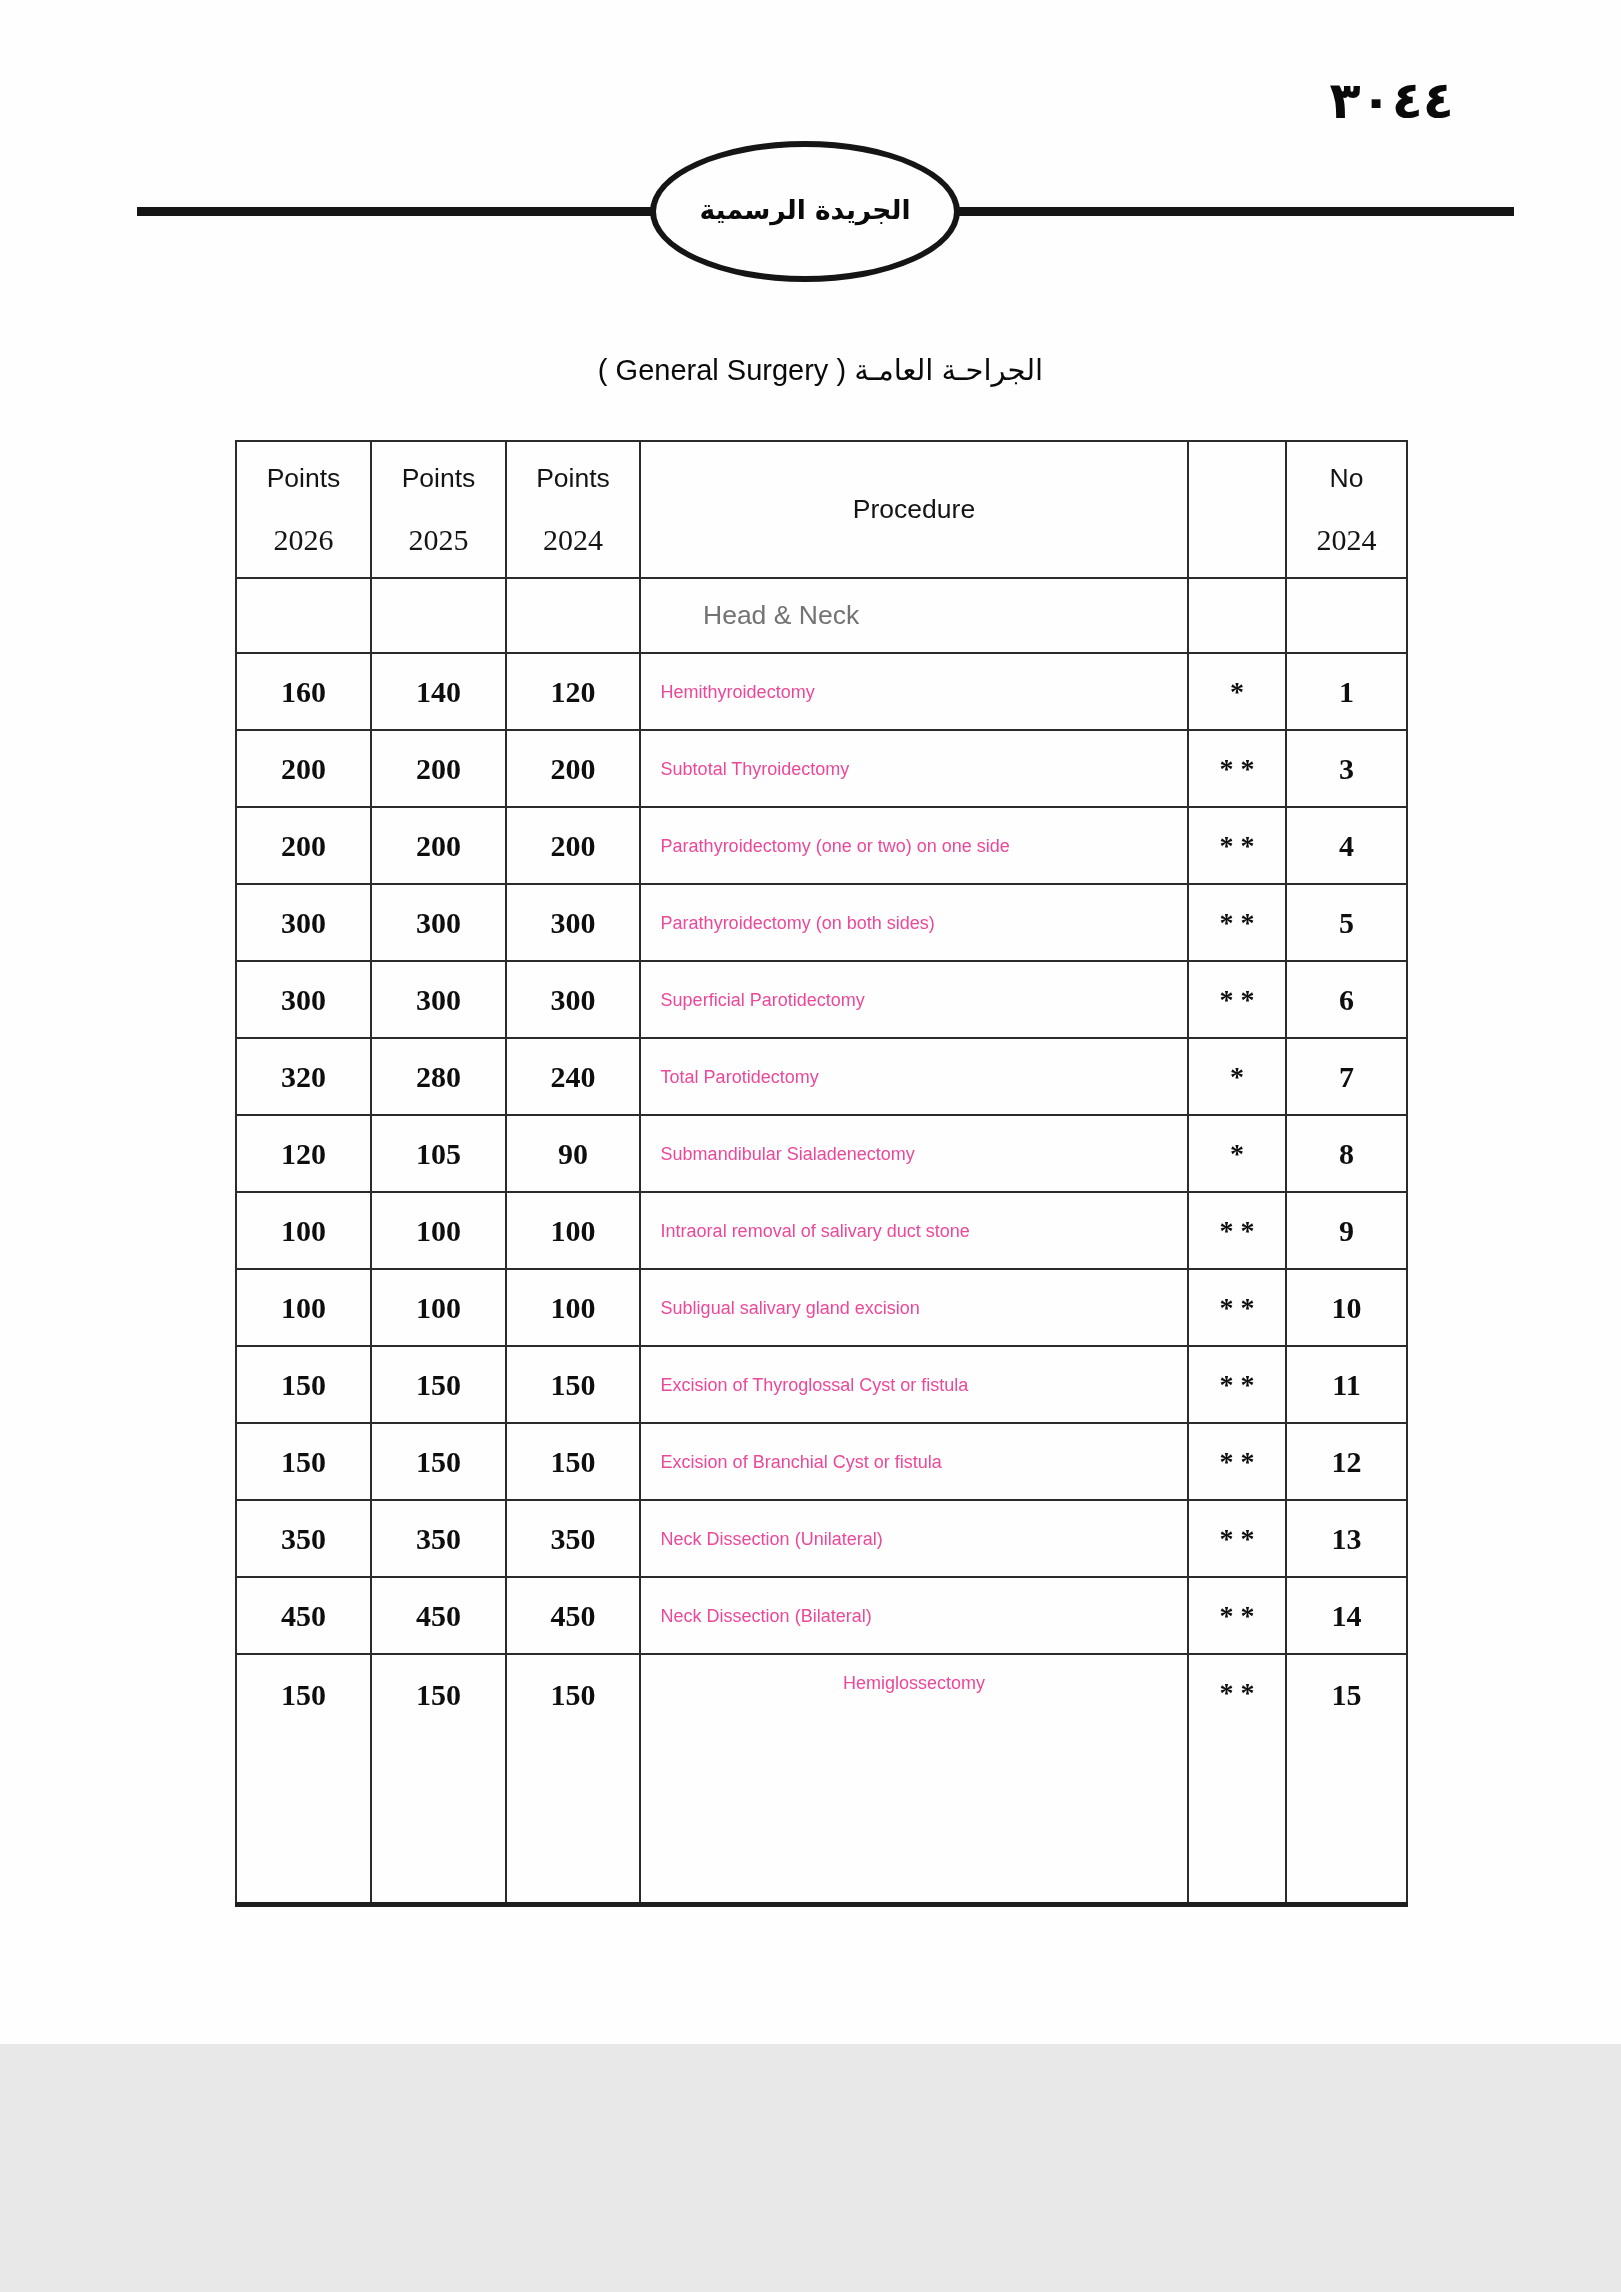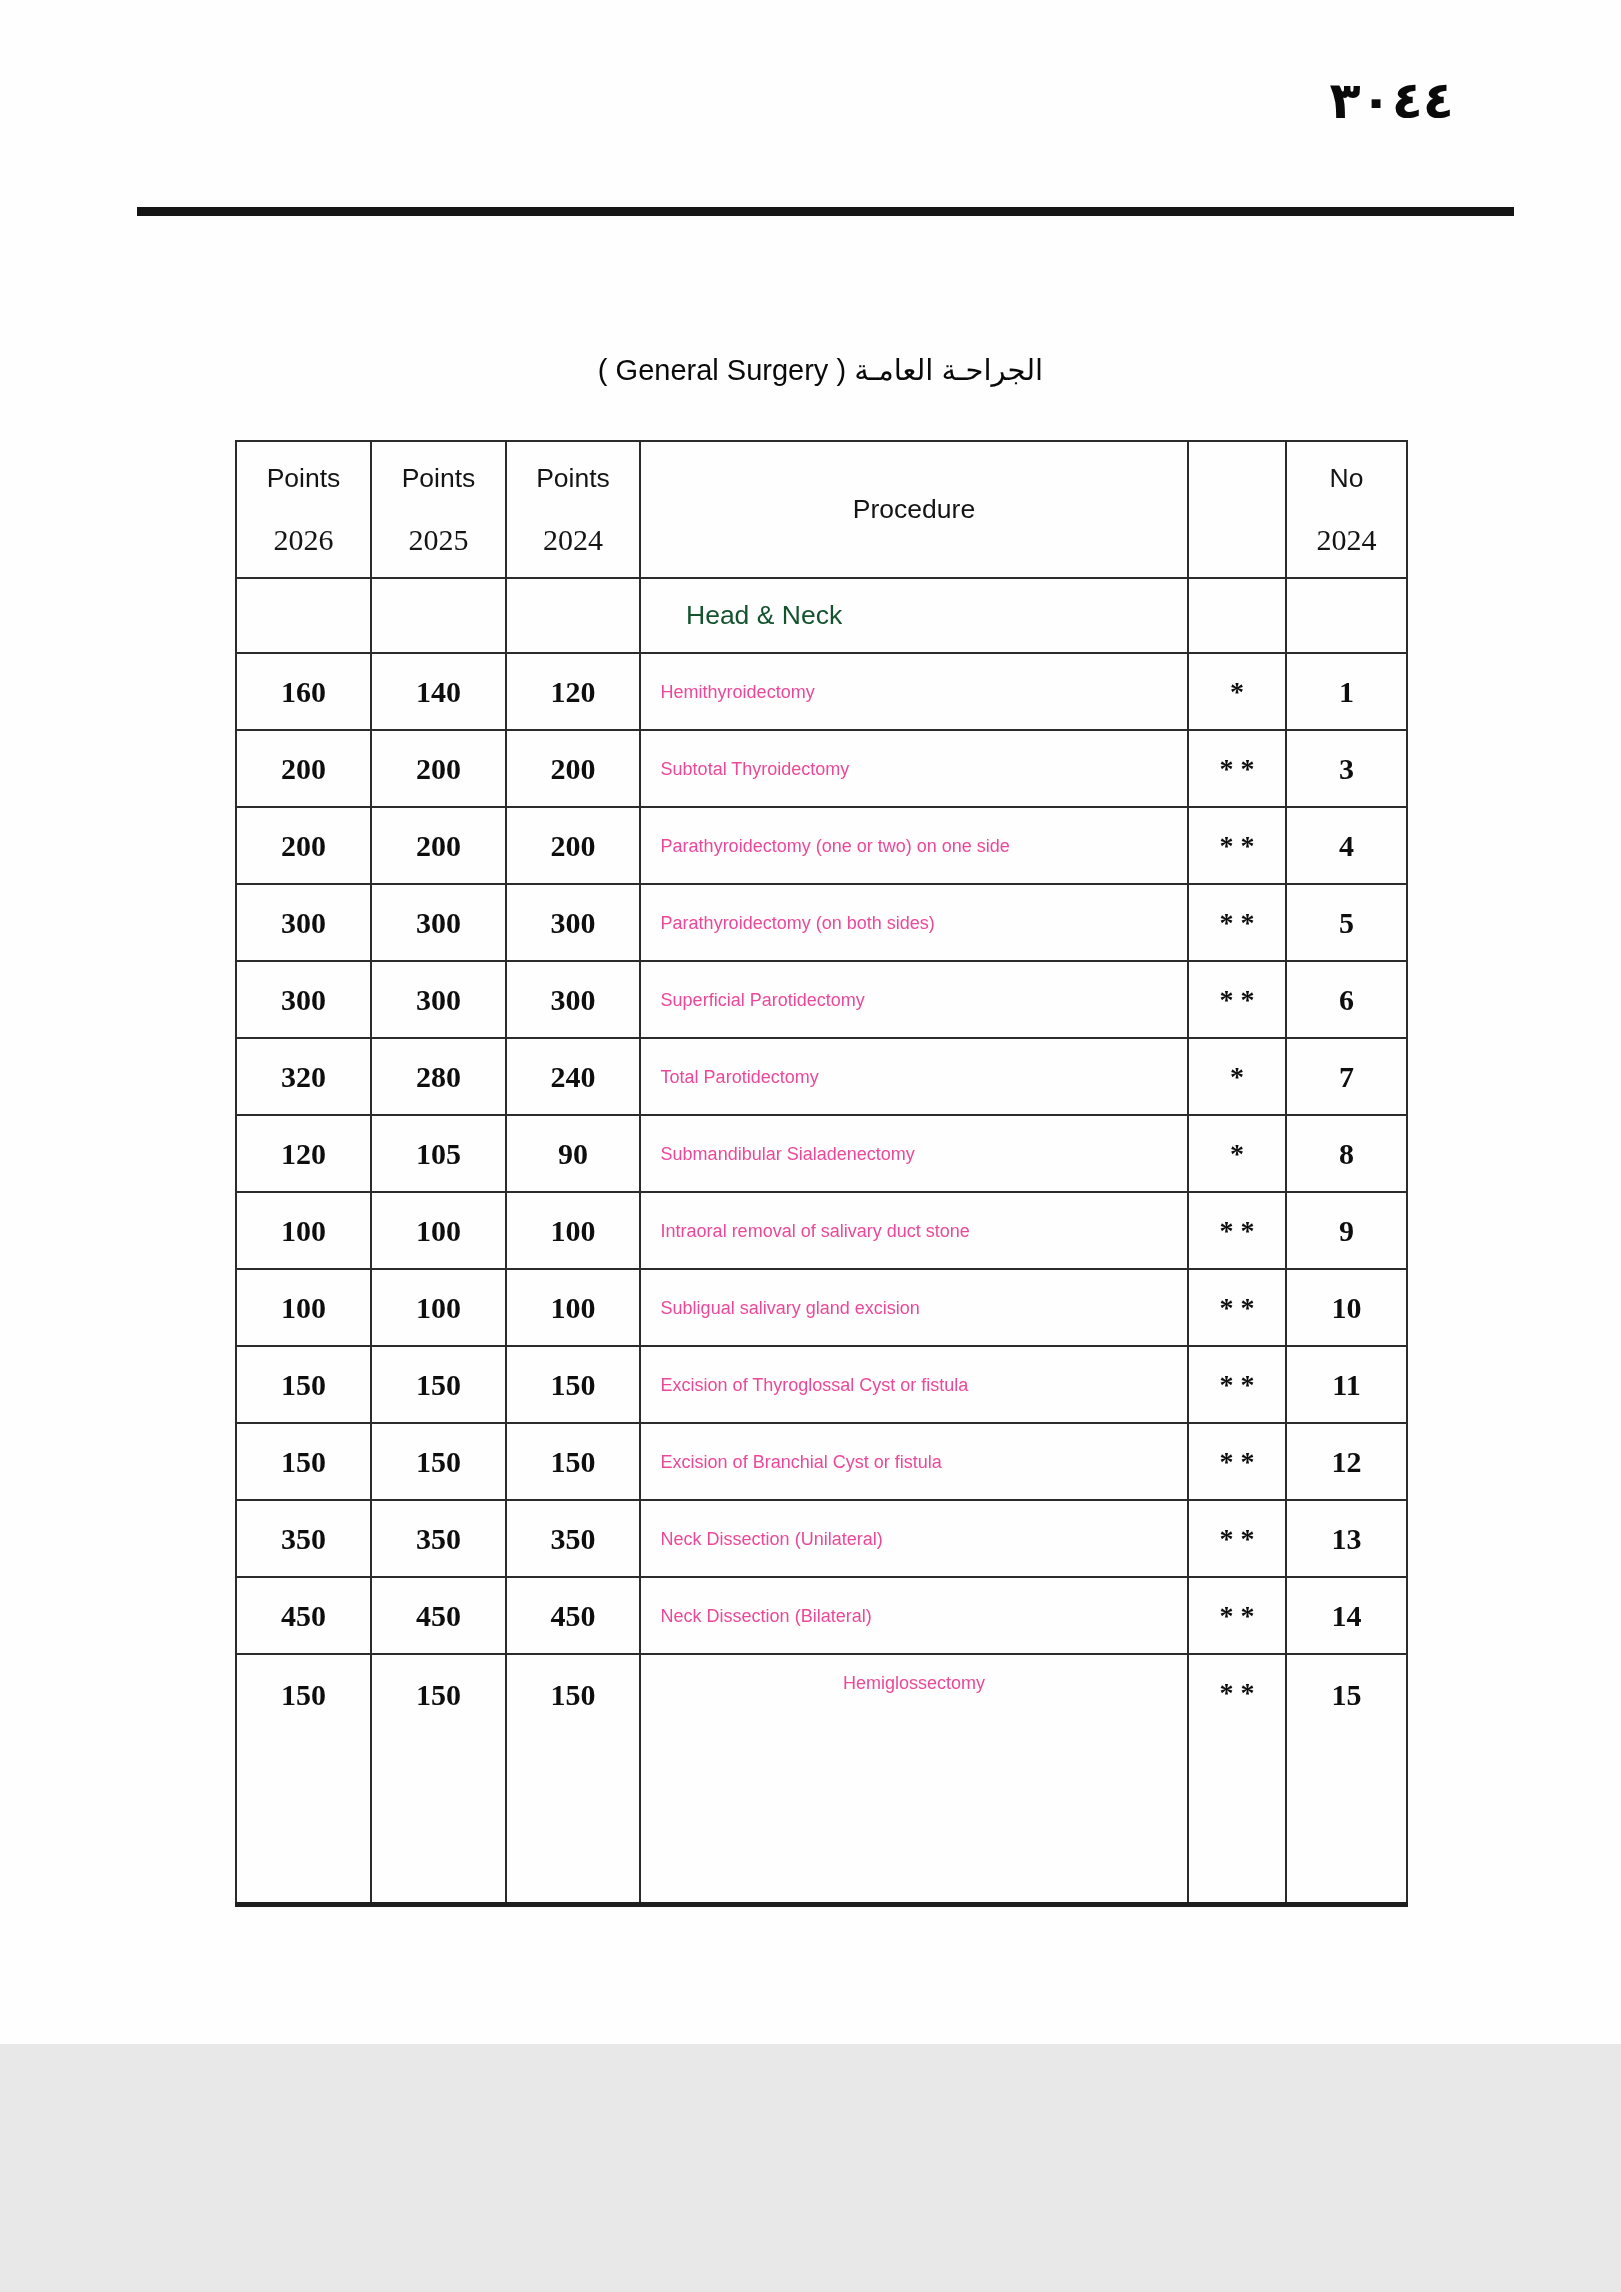--- a/index.html
+++ b/index.html
@@ -68,36 +68,39 @@
   td.num{
     font-family:"Liberation Serif",serif;font-weight:bold;font-size:30px;
     text-align:center;color:#0e0e0e;padding:0 3.9px;
   }
   td.proc{
     font-family:"Liberation Sans",sans-serif;font-weight:normal;font-size:18px;
     text-align:left;color:#ec4899;
     padding:7.8px 9.8px 7.8px 19.6px;
   }
   td.proc.center{text-align:center;padding-left:9.8px;}
-  tr.section td.proc{font-weight:normal;padding-left:45px;font-size:26.5px;color:#14532d;}
+  tr.section td.proc{font-weight:normal;padding-left:62px;font-size:26.5px;color:#737373;}
   td.stars{
     font-family:"Liberation Serif",serif;font-weight:bold;font-size:28px;
     text-align:center;color:#0e0e0e;white-space:pre;
   }
   tr.tall{height:250px;}
   tr.tall td{vertical-align:top;padding-top:9.8px;}
 </style>
 </head>
 <body>
 
 <div class="page">
 
   <div class="page-number">٣٠٤٤</div>
 
   <div class="rule"></div>
+  <div class="ellipse">
+    <span dir="rtl">الجريدة الرسمية</span>
+  </div>
 
   <div class="doc-title" dir="rtl">الجراحـة العامـة ( General Surgery )</div>
 
   <table class="proc-table">
     <colgroup>
       <col style="width:135px">
         <col style="width:135px">
         <col style="width:134px">
       <col style="width:548px">
         <col style="width:98px">

